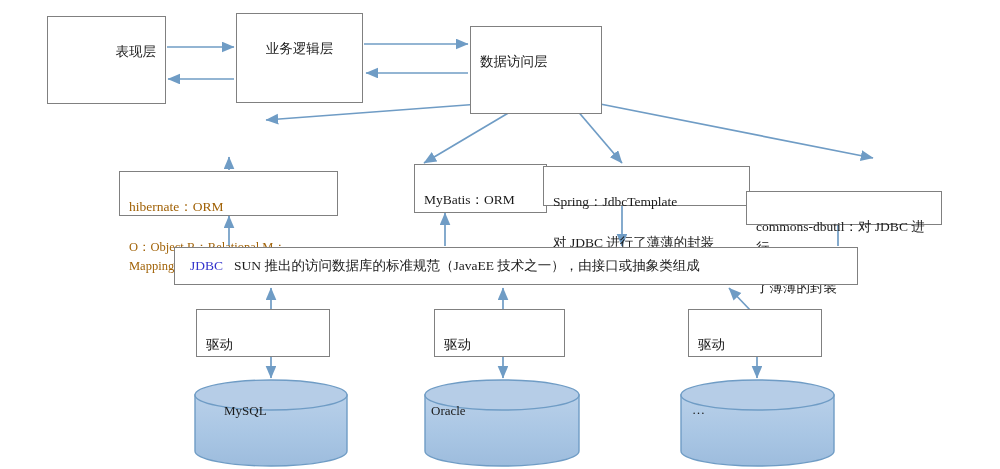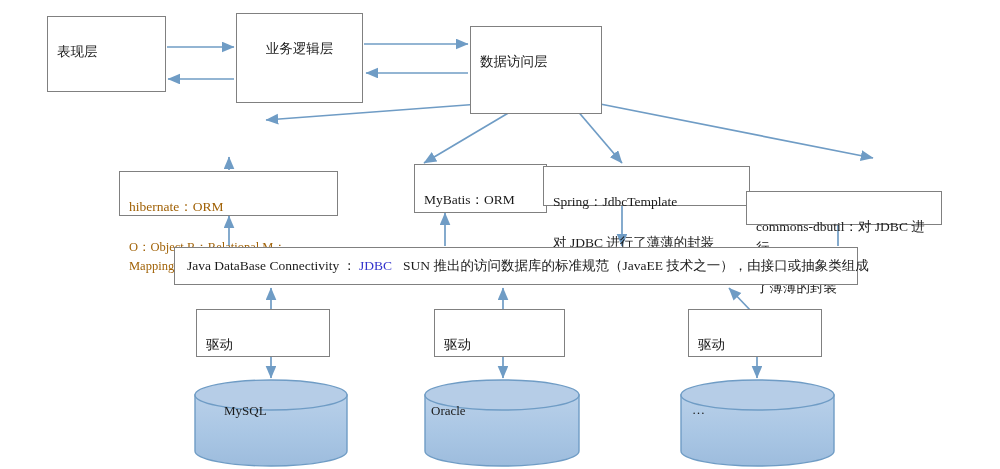--- a/index.html
+++ b/index.html
@@ -97,21 +97,21 @@
       <line x1="271" y1="309" x2="271" y2="288"></line>
       <line x1="503" y1="309" x2="503" y2="288"></line>
       <line x1="752" y1="312" x2="729" y2="288"></line>
 
       <line x1="271" y1="357" x2="271" y2="378"></line>
       <line x1="503" y1="357" x2="503" y2="378"></line>
       <line x1="757" y1="357" x2="757" y2="378"></line>
     </g>
   </svg>
 
-  <div class="node" style="left:47px; top:16px; width:119px; height:76px;">
+  <div class="node" style="left:47px; top:16px; width:119px; height:88px;text-align:right;">
     <span>表现层</span>
   </div>
 
   <div class="node" style="left:236px; top:13px; width:127px; height:90px;text-align:center;">
     <span>业务逻辑层</span>
   </div>
 
   <div class="node" style="left:470px; top:26px; width:132px; height:88px;">
     <span>数据访问层</span>
   </div>
@@ -130,21 +130,20 @@
     <div>Spring：JdbcTemplate</div>
     <div>对 JDBC 进行了薄薄的封装</div>
   </div>
 
   <div class="node two-line" style="left:746px; top:163px; width:196px; height:34px;margin-top:28px;">
     <div>commons-dbutil：对 JDBC 进行</div>
     <div>了薄薄的封装</div>
   </div>
 
   <div class="node node-jdbcbar" style="left:174px; top:247px; width:684px; height:38px;">
-    <span>Java DataBase Connectivity ：</span>
     <span class="jdbc-kw">JDBC</span>
     <span style="padding-left:8px;">SUN 推出的访问数据库的标准规范（JavaEE 技术之一），由接口或抽象类组成</span>
   </div>
 
   <div class="node" style="left:196px; top:309px; width:134px; height:48px;">
     <span>驱动</span>
   </div>
 
   <div class="node" style="left:434px; top:309px; width:131px; height:48px;">
     <span>驱动</span>

